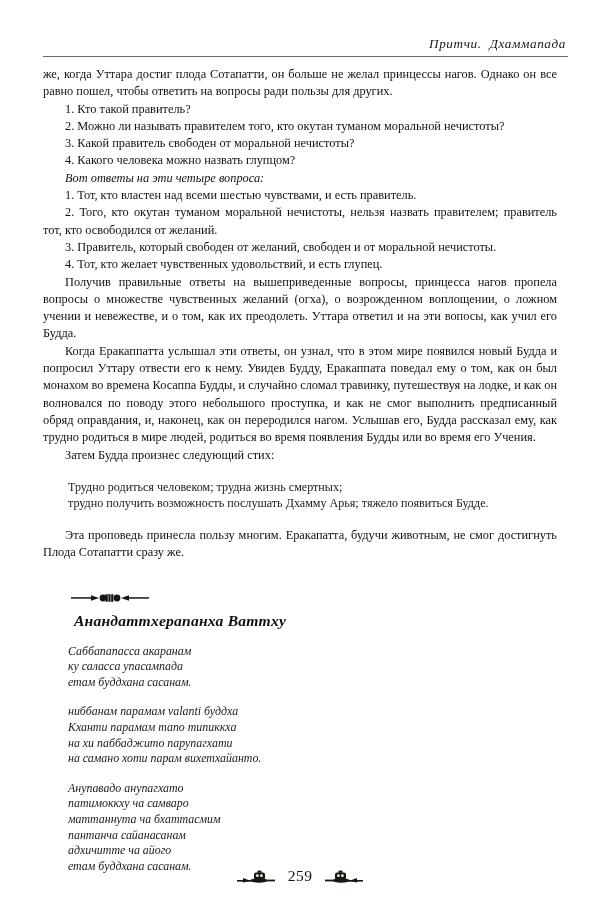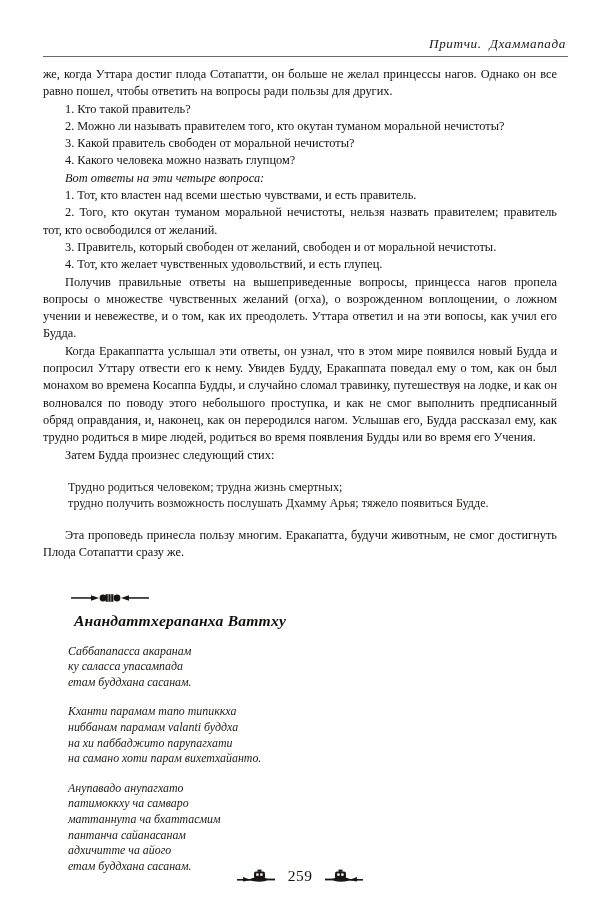--- a/index.html
+++ b/index.html
@@ -114,21 +114,21 @@
   }
   .pali-block div { white-space: pre-wrap; }
 
   
   .footer {
     position: absolute;
     left: 0;
     right: 0;
     bottom: 28px;
     display: flex;
-    align-items: center;
+    align-items: flex-end;
     justify-content: center;
     gap: 6px;
   }
   .folio-number {
     font-size: 15.5px;
     color: #17140f;
     letter-spacing: 0.5px;
     padding: 0 1px;
   }
   .folio-orn { display: block; }
@@ -191,22 +191,22 @@
 
     <div class="section-title">Анандаттхерапанха Ваттху</div>
 
     <div class="pali-block">
       <div>Саббапапасса акаранам</div>
       <div>ку салacca упасампада</div>
       <div>етам буддхана сасанам.</div>
     </div>
 
     <div class="pali-block">
+      <div>ниббанам парамам valanti буддха</div>
       <div>Кханти парамам тапо типиккха</div>
-      <div>ниббанам парамам valanti буддха</div>
       <div>на хи паббаджито парупагхати</div>
       <div>на самано хоти парам вихетхайанто.</div>
     </div>
 
     <div class="pali-block">
       <div>Анупавадо анупагхато</div>
       <div>патимоккху ча самваро</div>
       <div>маттаннута ча бхаттасмим</div>
       <div>пантанча сайанасанам</div>
       <div>адхичитте ча айого</div>

